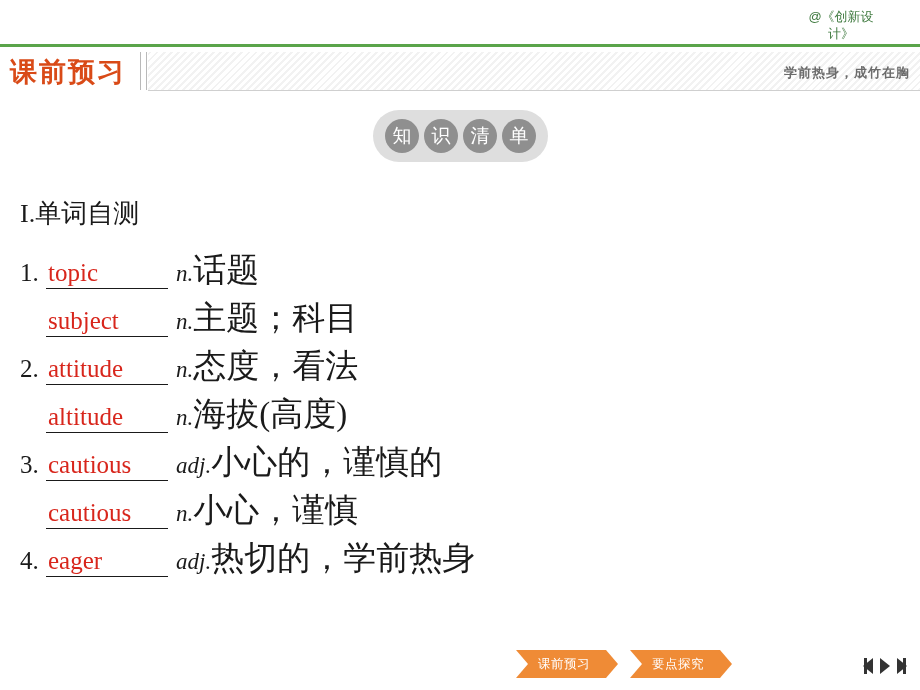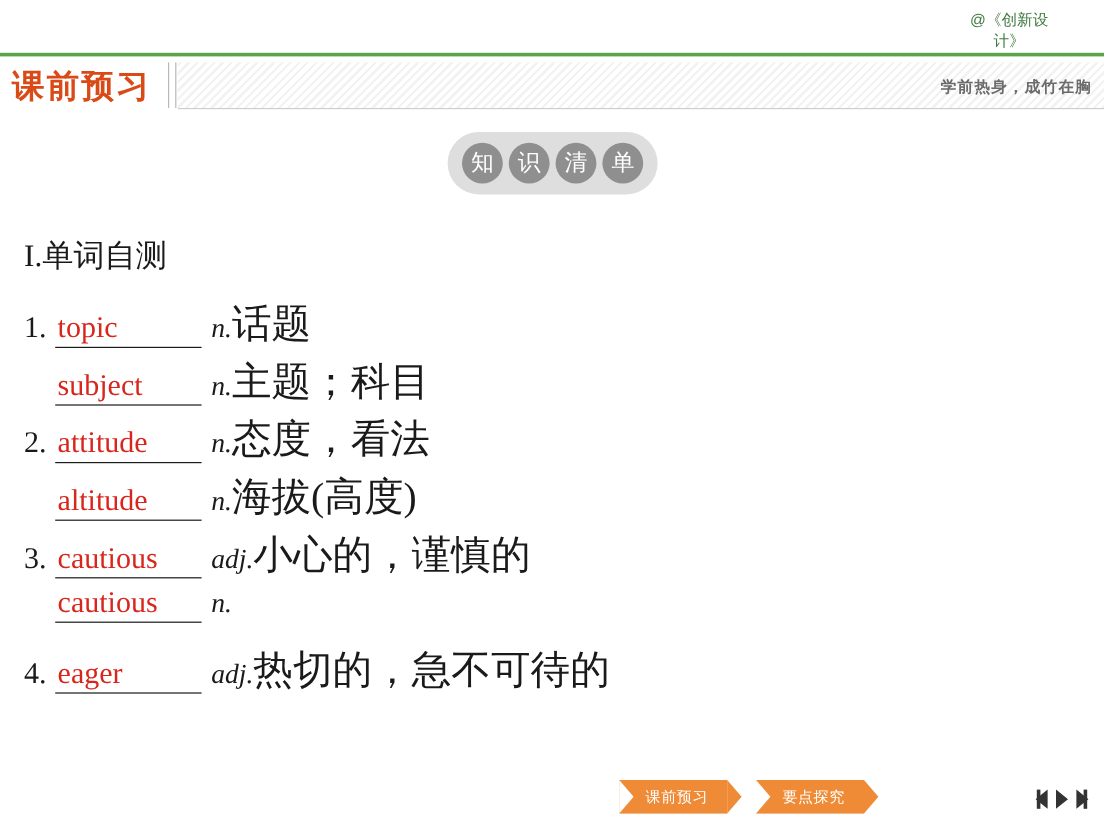--- a/index.html
+++ b/index.html
@@ -317,27 +317,28 @@
   <div class="word-row">
     <span class="num">3.</span>
     <span class="blank">cautious</span>
     <span class="pos">adj.</span>
     <span class="meaning">小心的，谨慎的</span>
   </div>
 
   <div class="word-row indent">
     <span class="blank">cautious</span>
     <span class="pos">n.</span>
+    <span class="meaning">小心，谨慎</span>
   </div>
 
   <div class="word-row">
     <span class="num">4.</span>
     <span class="blank">eager</span>
     <span class="pos">adj.</span>
-    <span class="meaning">热切的，急不可待的</span>
+    <span class="meaning">热切的，学前热身</span>
   </div>
 
 
 </div>
 
 <div class="footer-tabs">
   <div class="tab">
     <span>课前预习</span>
   </div>
   <div class="tab second">

